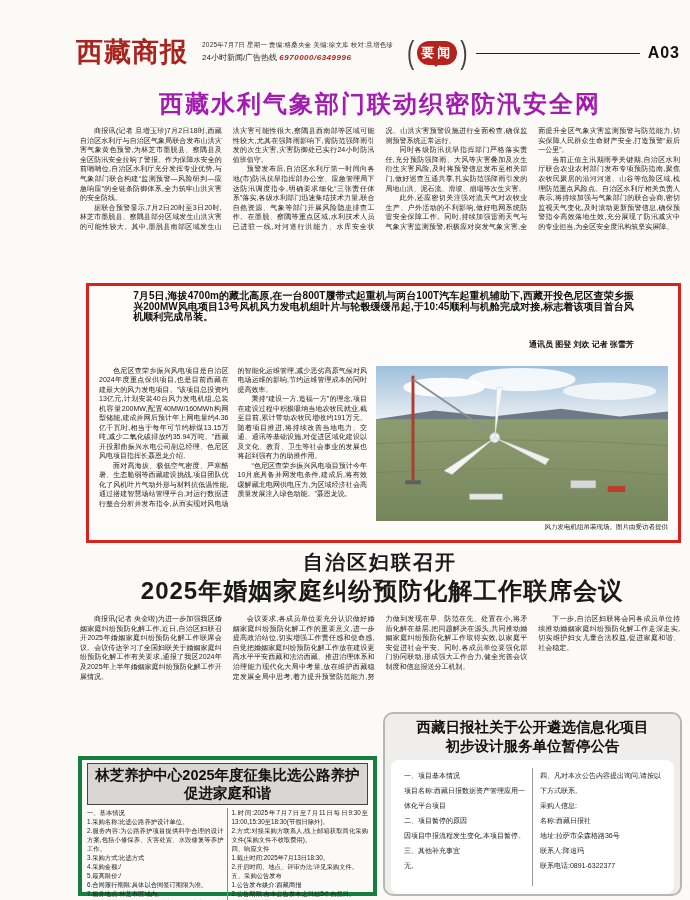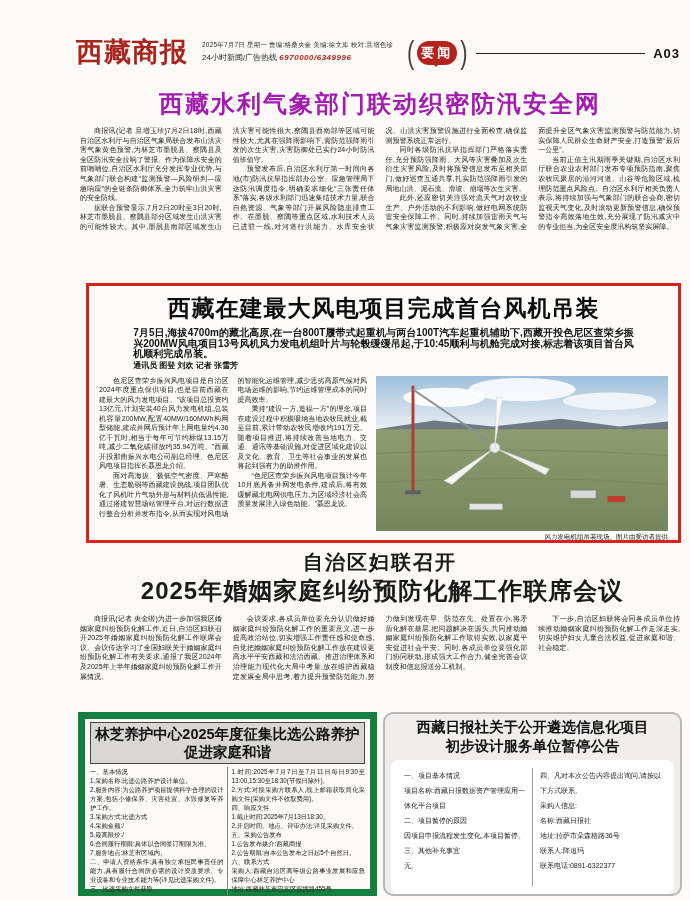--- a/index.html
+++ b/index.html
@@ -11,47 +11,47 @@
   .mast-info{margin-left:14px;margin-top:2px;}
   .dateline{font-size:6.5px;color:#333;letter-spacing:.2px;}
   .hotline{font-size:8px;color:#222;margin-top:2px;}
   .hotline .num{color:#b5231c;font-style:italic;font-weight:bold;letter-spacing:.5px;}
   .badge-row{flex:1;display:flex;align-items:center;margin-left:14px;margin-top:4px;}
   .paren{font-size:22px;line-height:18px;color:#444;font-weight:200;transform:scaleY(1.4);}
   .badge{position:relative;background:#b5231c;color:#fff;font-size:13px;font-weight:bold;
          padding:3px 4px;border-radius:12px;margin:0 3px;letter-spacing:3px;}
   .badge::after{content:"";position:absolute;left:14px;bottom:-7px;border:5px solid transparent;border-top-color:#b5231c;}
   .rule-line{flex:1;height:1px;background:#222;margin:0 8px;}
-  .pageno{font-size:13px;font-weight:bold;color:#111;letter-spacing:1px;}
+  .pageno{font-size:16px;font-weight:bold;color:#111;letter-spacing:1px;}
   
   .headline1{position:absolute;left:80px;right:10px;top:72px;text-align:center;
              font-size:24px;font-weight:900;letter-spacing:2px;color:#a21caf;}
   .a1body{position:absolute;left:80px;right:10px;top:126px;height:153px;overflow:hidden;
           column-count:4;column-gap:11px;font-size:7px;line-height:9.6px;text-align:justify;color:#222;}
   .a1body p,.a3body p,.feat-cols p{margin:0;text-indent:2em;}
   
   .featured{position:absolute;left:86px;right:9px;top:283px;height:260px;border:3px solid #d92318;
             background:#fdfcfa;box-sizing:border-box;padding:5px 10px 4px;}
   .feat-head{ text-align:center;font-size:23px;font-weight:900;letter-spacing:1px;color:#0d0d0d;margin:2px 0 4px;}
   .deck{width:88%;margin:0 auto;font-size:10px;font-weight:bold;line-height:10.5px;text-align:justify;color:#111;}
-  .deck-byline{width:88%;margin:0 auto;font-size:8px;font-weight:bold;color:#111;}
+  .deck-byline{width:88%;margin:16px auto;font-size:8px;font-weight:bold;text-align:right;color:#111;}
   .feat-body{display:flex;gap:9px;margin-top:5px;}
   .feat-cols{width:268px;height:168px;overflow:hidden;column-count:2;column-gap:9px;
              font-size:7px;line-height:9.5px;text-align:justify;color:#222;}
   .photo-wrap{flex:1;display:flex;flex-direction:column;}
   .photo{width:100%;height:155px;display:block;}
   .caption{font-size:6.5px;color:#222;text-align:right;margin-top:2px;}
   
   .a3h1{position:absolute;left:80px;right:10px;top:549px;text-align:center;font-size:20px;font-weight:700;letter-spacing:2px;}
   .a3h2{position:absolute;left:84px;right:10px;top:575px;text-align:center;font-size:24px;font-weight:900;letter-spacing:1px;}
   .a3body{position:absolute;left:80px;right:10px;top:614px;height:94px;overflow:hidden;
           column-count:4;column-gap:11px;font-size:7px;line-height:9.6px;text-align:justify;color:#222;}
   
   .notices{position:absolute;left:78px;right:8px;top:712px;height:184px;display:flex;gap:6px;}
-  .notice-left{width:299px;border:7px solid #15803d;background:#fbfaf7;box-sizing:border-box;padding:3px 5px;}
+  .notice-left{width:299px;border:4px solid #15803d;background:#fbfaf7;box-sizing:border-box;padding:3px 5px;margin-top:44px;}
   .nl-title{border:1px solid #444;background:#d8d7d4;text-align:center;font-size:14.5px;font-weight:900;
             line-height:18px;padding:2px 0;color:#111;}
   .nl-body{margin-top:3px;height:128px;overflow:hidden;column-count:2;column-gap:8px;
            column-rule:1px solid #888;font-size:6.3px;line-height:9px;white-space:pre-line;text-align:justify;color:#222;}
   .notice-right{flex:1;border:2px solid #b9b7b4;border-radius:10px;background:#efeeec;box-sizing:border-box;padding:4px 6px;}
   .nr-title{text-align:center;font-size:14.5px;font-weight:900;line-height:19px;color:#111;}
   .nr-panel{background:#fff;border-radius:8px;margin-top:4px;height:134px;overflow:hidden;
             display:flex;padding:8px 6px;box-sizing:border-box;}
   .nr-col{flex:1;font-size:7px;line-height:15px;white-space:pre-line;color:#222;padding:0 7px;}
   .nr-col+.nr-col{border-left:1px solid #999;}
@@ -80,21 +80,20 @@
   <div class="a1body">
     <p>商报讯(记者 旦增玉珍)7月2日18时,西藏自治区水利厅与自治区气象局联合发布山洪灾害气象黄色预警,为林芝市墨脱县、察隅县及全区防汛安全拉响了警报。作为保障水安全的前哨哨位,自治区水利厅充分发挥专业优势,与气象部门联合构建“监测预警—风险研判—应急响应”的全链条防御体系,全力筑牢山洪灾害的安全防线。</p>
     <p>据联合预警显示,7月2日20时至3日20时,林芝市墨脱县、察隅县部分区域发生山洪灾害的可能性较大。其中,墨脱县南部区域发生山洪灾害可能性很大,察隅县西南部等区域可能性较大,尤其在强降雨影响下,需防范强降雨引发的次生灾害,灾害防御处已实行24小时防汛值班值守。</p>
     <p>预警发布后,自治区水利厅第一时间向各地(市)防汛抗旱指挥部办公室、应急管理局下达防汛调度指令,明确要求细化“三张责任体系”落实,各级水利部门迅速集结技术力量,联合自然资源、气象等部门开展风险隐患排查工作。在墨脱、察隅等重点区域,水利技术人员已进驻一线,对河道行洪能力、水库安全状况、山洪灾害预警设施进行全面检查,确保监测预警系统正常运行。</p>
     <p>同时各级防汛抗旱指挥部门严格落实责任,充分预防强降雨、大风等灾害叠加及次生衍生灾害风险,及时将预警信息发布至相关部门,做好巡查互通共享,扎实防范强降雨引发的局地山洪、泥石流、滑坡、崩塌等次生灾害。</p>
     <p>此外,还应密切关注强对流天气对农牧业生产、户外活动的不利影响,做好电网系统防雷安全保障工作。同时,持续加强雷雨天气与气象灾害监测预警,积极应对突发气象灾害,全面提升全区气象灾害监测预警与防范能力,切实保障人民群众生命财产安全,打造预警“最后一公里”。</p>
     <p>当前正值主汛期雨季关键期,自治区水利厅联合农业农村部门发布专项预防指南,聚焦农牧民聚居的沿河河道、山谷等危险区域,梳理防范重点风险点。自治区水利厅相关负责人表示,将持续加强与气象部门的联合会商,密切监视天气变化,及时滚动更新预警信息,确保预警指令高效落地生效,充分展现了防汛减灾中的专业担当,为全区安全度汛构筑坚实屏障。</p>
   </div>
 
   <section class="featured">
-    <h2 class="feat-head">西藏在建最大风电项目完成首台风机吊装</h2>
     <div class="deck">7月5日,海拔4700m的藏北高原,在一台800T履带式起重机与两台100T汽车起重机辅助下,西藏开投色尼区查荣乡振兴200MW风电项目13号风机风力发电机组叶片与轮毂缓缓吊起,于10:45顺利与机舱完成对接,标志着该项目首台风机顺利完成吊装。</div>
     <div class="deck-byline">通讯员 图登 刘欢 记者 张雪芳</div>
     <div class="feat-body">
       <div class="feat-cols">
         <p>色尼区查荣乡振兴风电项目是自治区2024年度重点保供项目,也是目前西藏在建最大的风力发电项目。“该项目总投资约13亿元,计划安装40台风力发电机组,总装机容量200MW,配置40MW/160MWh构网型储能,建成并网后预计年上网电量约4.36亿千瓦时,相当于每年可节约标煤13.15万吨,减少二氧化碳排放约35.94万吨。”西藏开投那曲振兴水电公司副总经理、色尼区风电项目指挥长聂恩龙介绍。</p>
         <p>面对高海拔、极低空气密度、严寒酷暑、生态脆弱等西藏建设挑战,项目团队优化了风机叶片气动外形与材料抗低温性能,通过搭建智慧场站管理平台,对运行数据进行整合分析并发布指令,从而实现对风电场的智能化运维管理,减少恶劣高原气候对风电场运维的影响,节约运维管理成本的同时提高效率。</p>
         <p>秉持“建设一方,造福一方”的理念,项目在建设过程中积极吸纳当地农牧民就业,截至目前,累计带动农牧民增收约191万元。随着项目推进,将持续改善当地电力、交通、通讯等基础设施,对促进区域化建设以及文化、教育、卫生等社会事业的发展也将起到强有力的助推作用。</p>
         <p>“色尼区查荣乡振兴风电项目预计今年10月底具备并网发电条件,建成后,将有效缓解藏北电网供电压力,为区域经济社会高质量发展注入绿色动能。”聂恩龙说。</p>
       </div>
       <figure class="photo-wrap" style="margin:0;">

